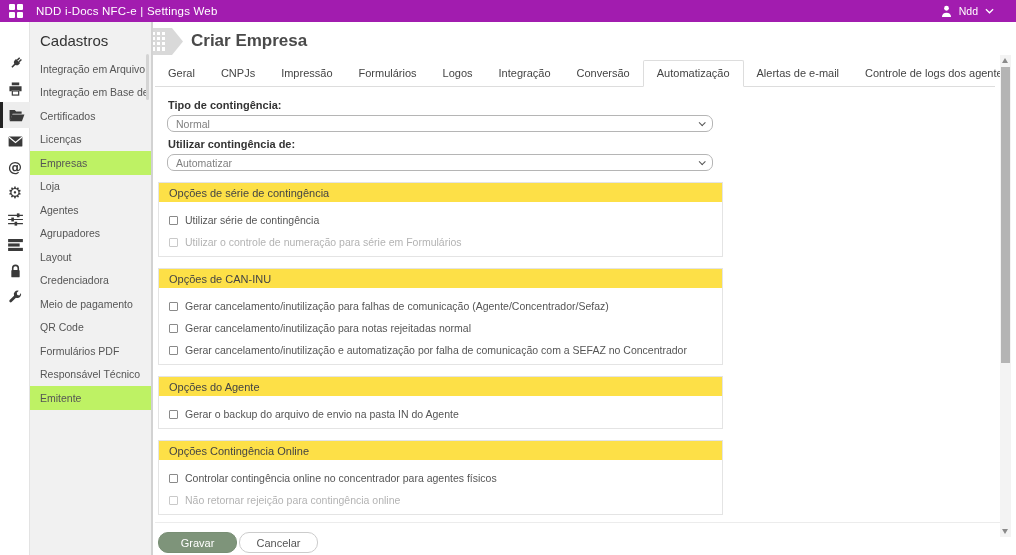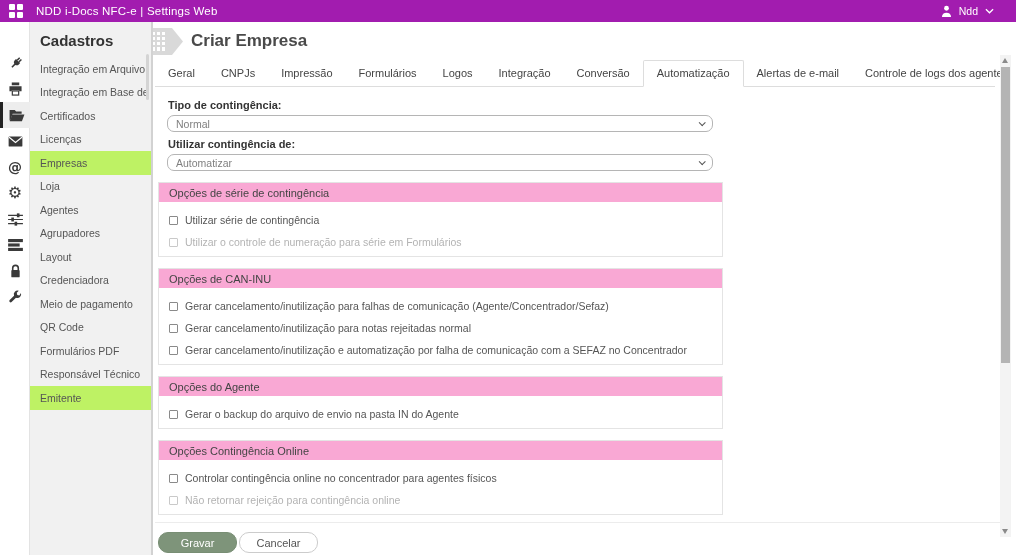--- a/index.html
+++ b/index.html
@@ -15,40 +15,40 @@
   .grid-icon span{background:#fff;border-radius:1px;}
   .topbar-title{margin-left:13px;font-size:11.5px;letter-spacing:.2px;}
   .topbar-right{margin-left:auto;display:flex;align-items:center;margin-right:22px;gap:7px;font-size:10.5px;cursor:pointer;}
   
   .icon-strip{position:absolute;top:22px;left:0;width:30px;height:533px;background:#fff;border-right:1px solid #e3e3e3;padding-top:28px;display:flex;flex-direction:column;z-index:10;}
   .strip-item{height:26px;width:30px;display:flex;align-items:center;justify-content:center;cursor:pointer;}
   .strip-item.active{background:#ededed;border-left:3px solid #222;}
   .glyph{font-family:"DejaVu Sans",sans-serif;color:#3a3a3a;line-height:1;}
   
   .side-panel{position:absolute;top:22px;left:30px;width:123px;height:533px;background:#f1f1f1;border-right:2px solid #d2d2d2;z-index:9;}
-  .side-title{font-size:15px;color:#333;font-weight:700;padding:10px 0 8px 10px;}
+  .side-title{font-size:15px;color:#333;font-weight:400;padding:10px 0 8px 10px;}
   .side-item{font-size:10.5px;color:#555;height:23.5px;display:flex;align-items:center;padding-left:10px;cursor:pointer;white-space:nowrap;overflow:hidden;}
   .side-item.active{background:#bef264;}
   .side-scroll{position:absolute;top:32px;right:2px;width:3px;height:46px;background:#d4d4d4;border-radius:2px;}
   
   .main{position:absolute;top:22px;left:155px;width:861px;height:533px;background:#fff;}
   .page-header{display:flex;align-items:center;height:32px;margin-top:3px;}
   .building-icon{margin-left:-9px;flex:none;}
   .page-title{font-size:17px;font-weight:700;color:#4a4a4a;margin-left:8px;}
   .tabs{display:flex;align-items:flex-end;border-bottom:1px solid #ddd;margin-top:4px;width:840px;font-size:11px;color:#444;height:26px;}
   .tab{padding:6px 13px 7px;cursor:pointer;white-space:nowrap;}
   .tab.active{border:1px solid #ddd;border-bottom:1px solid #fff;background:#fff;margin-bottom:-1px;border-radius:2px 2px 0 0;}
   
   .scroll-area{height:436px;overflow:hidden;border-bottom:1px solid #ececec;width:846px;padding-top:7px;}
   .field{margin-left:12px;width:546px;}
   .field-label{font-size:11px;font-weight:700;color:#333;margin:5px 0 4px 1px;}
   .select{height:17px;border:1px solid #b5b5b5;border-radius:7px;display:flex;align-items:center;justify-content:space-between;padding:0 8px;font-size:10.5px;color:#7f7f7f;background:#fff;cursor:pointer;margin-bottom:6px;}
   .chev{width:5px;height:5px;border-right:1.4px solid #555;border-bottom:1.4px solid #555;transform:rotate(45deg) translateY(-1px);flex:none;}
   .section{border:1px solid #e4e4e4;background:#fff;width:565px;margin:11px 0 0 3px;}
-  .section-header{background:#f9a8d4;height:19px;display:flex;align-items:center;padding-left:10px;font-size:11px;color:#444;}
+  .section-header{background:#fde047;height:19px;display:flex;align-items:center;padding-left:10px;font-size:11px;color:#444;}
   .section-body{padding:2px 10px 8px;}
   .check-row{display:flex;align-items:center;gap:7px;margin-top:10px;font-size:10.5px;color:#555;cursor:pointer;}
   .checkbox{width:9px;height:9px;border:1px solid #8a8a8a;border-radius:1px;background:#fff;flex:none;}
   .check-row.disabled{color:#b3b3b3;cursor:default;}
   .check-row.disabled .checkbox{border-color:#c9c9c9;}
   
   .btn-row{display:flex;margin:9px 0 0 3px;}
   .btn{width:79px;height:21px;font-size:11px;display:flex;align-items:center;justify-content:center;cursor:pointer;border-radius:10px;}
   .btn-save{background:#7e947a;color:#fff;border:1px solid #788e74;}
   .btn-cancel{background:#fff;color:#555;border:1px solid #ccc;margin-left:2px;}

